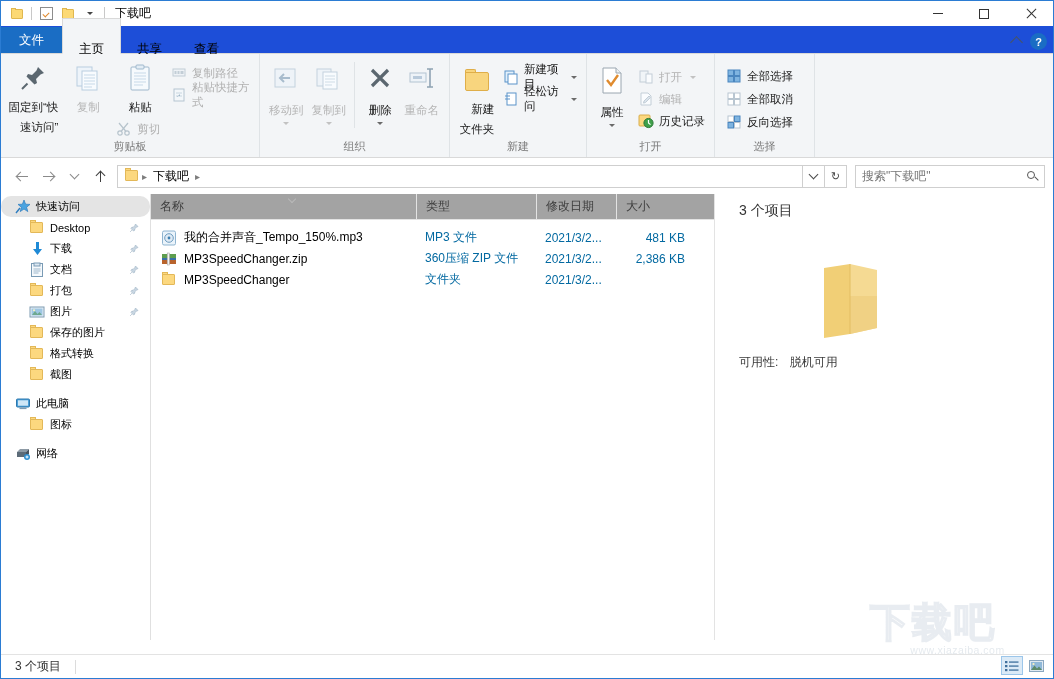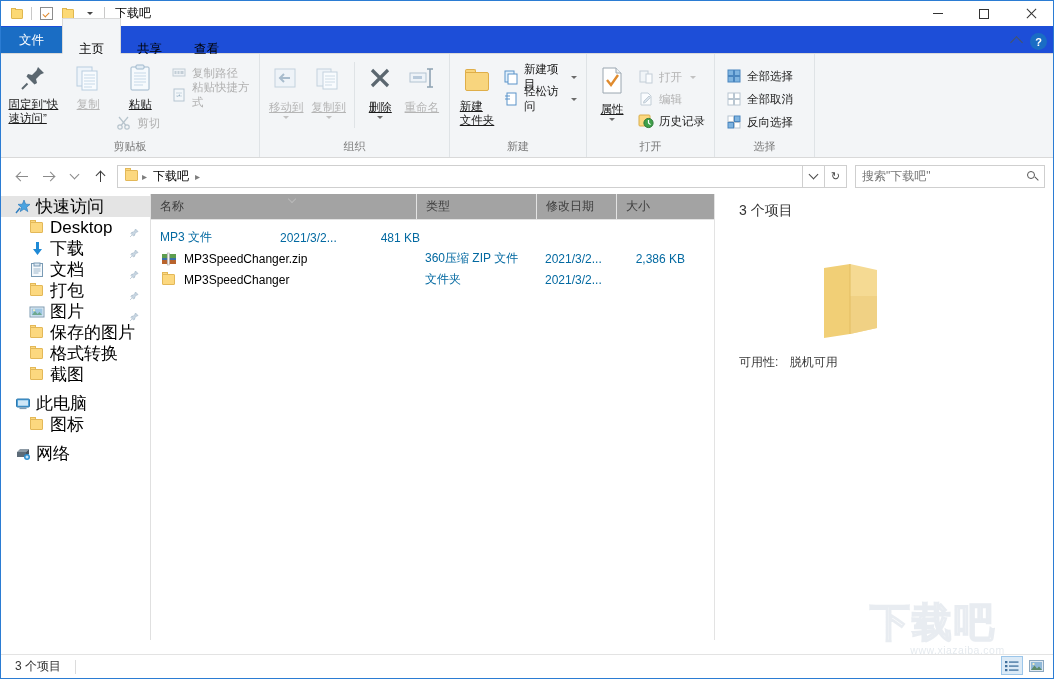--- a/index.html
+++ b/index.html
@@ -49,21 +49,21 @@
   .help-btn{width:17px;height:17px;border-radius:50%;background:#1a6dc4;color:#fff;font-size:11px;
     display:flex;align-items:center;justify-content:center;font-weight:bold;}
 
   
   .ribbon{position:relative;height:103px;background:#f3f5f7;border-bottom:1px solid #d9d9d9;display:flex;}
   .rgroup{position:relative;height:103px;display:flex;flex-direction:column;
     border-right:1px solid #dfe3e6;box-sizing:border-box;}
   .rgroup-body{flex:1;display:flex;align-items:flex-start;padding:4px 5px 0 5px;}
   .rgroup-label{height:18px;line-height:14px;text-align:center;font-size:11px;color:#7a7a7a;}
   .big{width:62px;display:flex;flex-direction:column;align-items:center;padding-top:4px;}
-  .big .lbl{font-size:11.5px;color:#1a1a1a;text-align:left;line-height:14px;margin-top:3px;text-decoration:underline;}
+  .big .lbl{font-size:11.5px;color:#1a1a1a;text-align:right;line-height:20px;margin-top:3px;}
   .big.dis .lbl{color:#b5b5b5;}
   .big .sub{width:0;height:0;border-left:3px solid transparent;border-right:3px solid transparent;
     border-top:3px solid #6a6a6a;margin-top:2px;}
   .big.dis .sub{border-top-color:#c2c2c2;}
   .smallcol{display:flex;flex-direction:column;padding-top:5px;gap:2px;}
   .srow{display:flex;align-items:center;height:20px;gap:5px;padding-right:4px;font-size:11.5px;color:#1a1a1a;}
   .srow.dis{color:#b0b0b0;}
   .srow .arr{width:0;height:0;border-left:3px solid transparent;border-right:3px solid transparent;
     border-top:3px solid #6a6a6a;margin-left:3px;}
   .srow.dis .arr{border-top-color:#c2c2c2;}
@@ -101,21 +101,21 @@
   .searchbox{width:190px;height:23px;border:1px solid #cfcfcf;margin-left:8px;background:#fff;
     display:flex;align-items:center;padding:0 6px;box-sizing:border-box;justify-content:space-between;}
   .searchbox span.ph{font-size:12px;color:#767676;}
   .mag{width:11px;height:11px;position:relative;}
   .mag:before{content:"";position:absolute;left:0;top:0;width:8px;height:8px;border:1.3px solid #555;border-radius:50%;box-sizing:border-box;}
   .mag:after{content:"";position:absolute;left:7px;top:7px;width:5px;height:1.3px;background:#555;transform:rotate(45deg);}
 
   
   .main{display:flex;height:446px;background:#fff;}
   .sidebar{width:149px;position:relative;background:#fff;border-right:1px solid #e0e0e0;overflow:hidden;}
-  .navitem{height:21px;display:flex;align-items:center;font-size:17px;color:#000;padding-left:10px;gap:5px;position:relative;}
+  .navitem{height:21px;display:flex;align-items:center;font-size:11px;color:#000;padding-left:10px;gap:5px;position:relative;border-radius:10px;}
   .navitem.sel{background:#e4e4e4;}
   .navitem .pin{position:absolute;right:11px;width:10px;height:10px;}
   .navitem.indent{padding-left:28px;}
   .navitem.root{padding-left:14px;margin-top:8px;}
   .ni-ico{width:16px;height:16px;position:relative;flex:none;}
   .fold16{position:absolute;left:1px;top:2px;width:13px;height:11px;background:#fcd87f;border:1px solid #e3b858;box-sizing:border-box;border-radius:0 1px 1px 1px;}
   .fold16t{position:absolute;left:1px;top:0px;width:6px;height:3px;background:#fcd87f;border:1px solid #e3b858;border-bottom:none;box-sizing:border-box;}
 
   .filelist{flex:1;position:relative;background:#fff;}
   .colhdr{height:25px;display:flex;align-items:center;border-bottom:1px solid #e3e3e3;position:relative;background:#a3a3a3;}
@@ -644,20 +644,30 @@
         <div class="ch" style="width:265px">名称</div>
         <div class="ch" style="width:120px">类型</div>
         <div class="ch" style="width:80px">修改日期</div>
         <div class="ch" style="width:83px">大小</div>
         <div class="sortmark"></div>
       </div>
 
       <div style="height:7px"></div>
 
       <div class="frow">
+        <div class="fname" style="width:265px">
+          <span class="ic16">
+            <svg width="16" height="16" viewBox="0 0 16 16">
+              <rect x="1.5" y="1" width="13" height="14" rx="1.5" fill="#eaf3fa" stroke="#8fb4d0"></rect>
+              <circle cx="8" cy="8" r="4.3" fill="#dfeaf4" stroke="#6e9cc0"></circle>
+              <circle cx="8" cy="8" r="1.4" fill="#3d7fb0"></circle>
+            </svg>
+          </span>
+          <span>我的合并声音_Tempo_150%.mp3</span>
+        </div>
         <div class="fcell" style="width:120px">MP3 文件</div>
         <div class="fcell" style="width:80px">2021/3/2...</div>
         <div class="fcell r" style="width:83px">481 KB</div>
       </div>
 
       <div class="frow">
         <div class="fname" style="width:265px">
           <span class="ic16">
             <svg width="16" height="16" viewBox="0 0 16 16">
               <rect x="1" y="3" width="14" height="10" fill="#3a6fa8"></rect>

